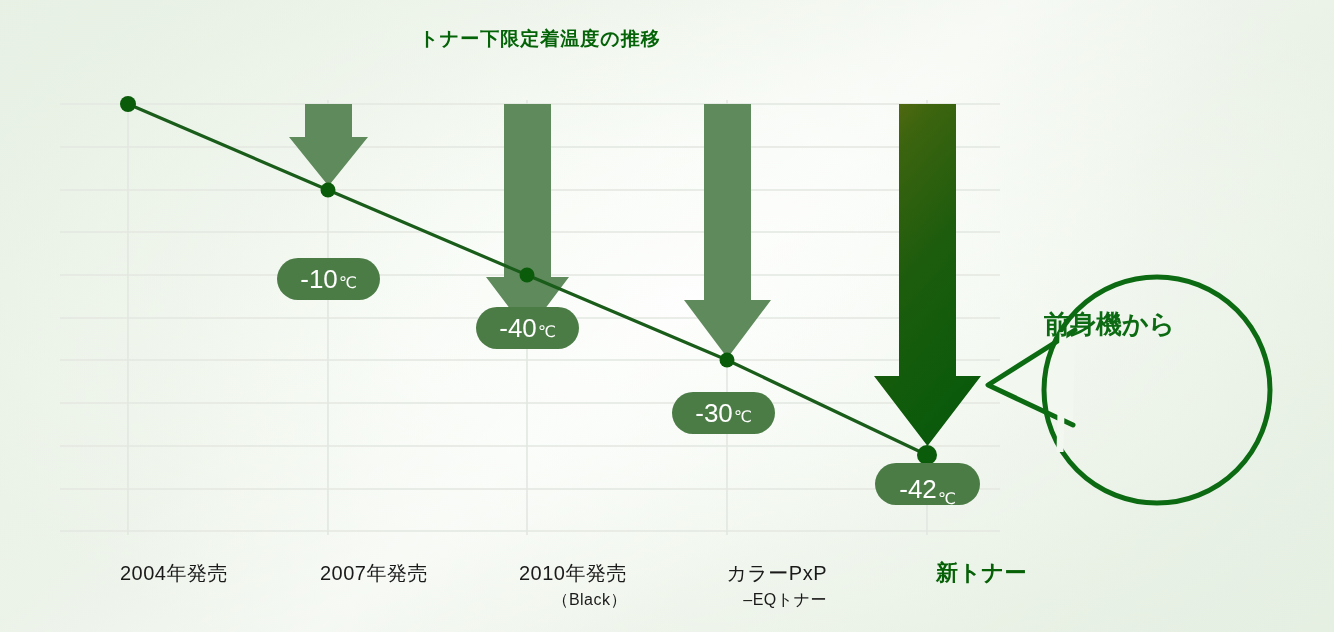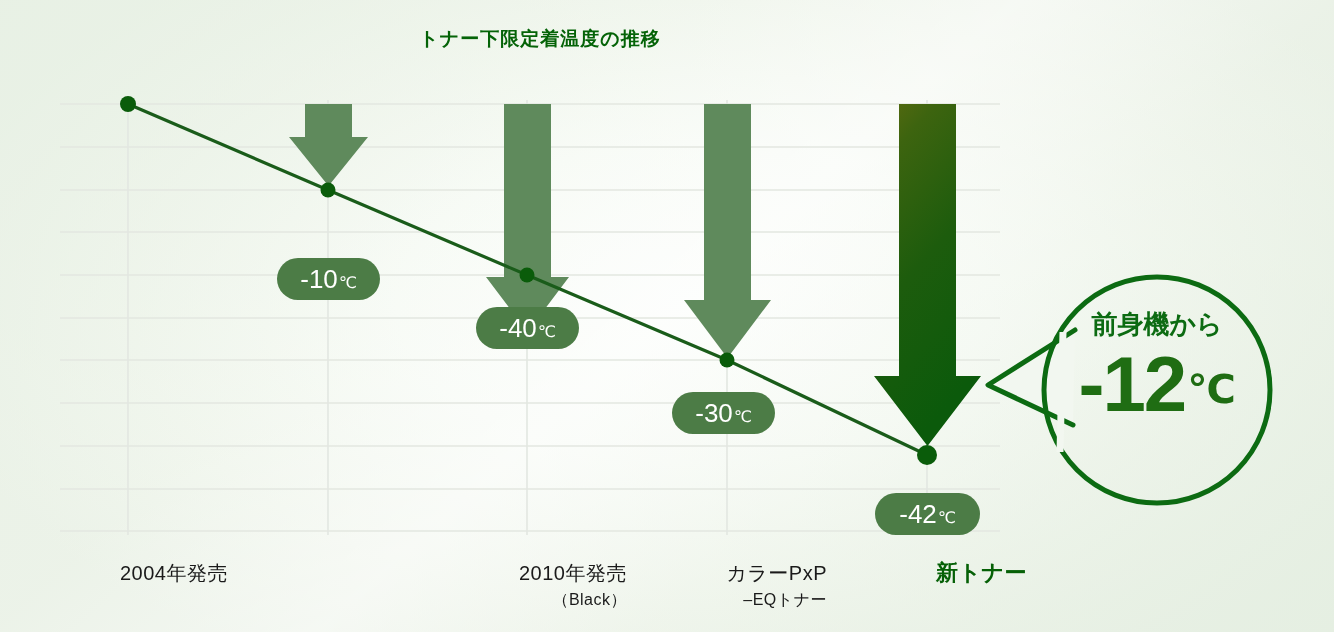--- a/index.html
+++ b/index.html
@@ -101,21 +101,20 @@
     left: 1044px;
     top: 277px;
     width: 226px;
     height: 226px;
   }
   #callout-top {
     position: absolute;
     left: 0;
     top: 30px;
     width: 226px;
-    text-align: center;
     font-size: 26px;
     font-weight: bold;
     color: #0c6b12;
     white-space: nowrap;
   }
   #callout-value {
     position: absolute;
     left: 0;
     top: 62px;
     width: 226px;
@@ -213,44 +212,44 @@
   <div class="pill" style="left:476px; top:307px; width:103px;">
     <span>-40</span>
       <span class="deg">℃</span>
   </div>
 
   <div class="pill" style="left:672px; top:392px; width:103px;">
     <span>-30</span>
       <span class="deg">℃</span>
   </div>
 
-  <div class="pill" style="left:875px; top:493px; width:105px;">
+  <div class="pill" style="left:875px; top:463px; width:105px;align-items:flex-end;">
     <span>-42</span>
       <span class="deg">℃</span>
   </div>
 
   <div class="xlabel" style="left:28px; top:558px; width:200px;">
     <span>2004年発売</span>
   </div>
 
+  <div class="xlabel" style="left:228px; top:558px; width:200px;">
+    <span>2007年発売</span>
+  </div>
 
   <div class="xlabel" style="left:427px; top:558px; width:200px;">
     <span>2010年発売</span>
     <span class="sub">（Black）</span>
   </div>
 
   <div class="xlabel accent" style="left:827px; top:556px; width:200px;">
     <span>新トナー</span>
   </div>
 
   <div class="xlabel" style="left:627px; top:558px; width:200px;">
     <span>カラーPxP</span>
     <span class="sub">–EQトナー</span>
   </div>
 
   <div id="callout">
     <div id="callout-top">前身機から</div>
-    <div id="callout-value">
-      <span>-12</span><span class="deg">℃</span>
-    </div>
   </div>
 
 </div>
 
 </body></html>

